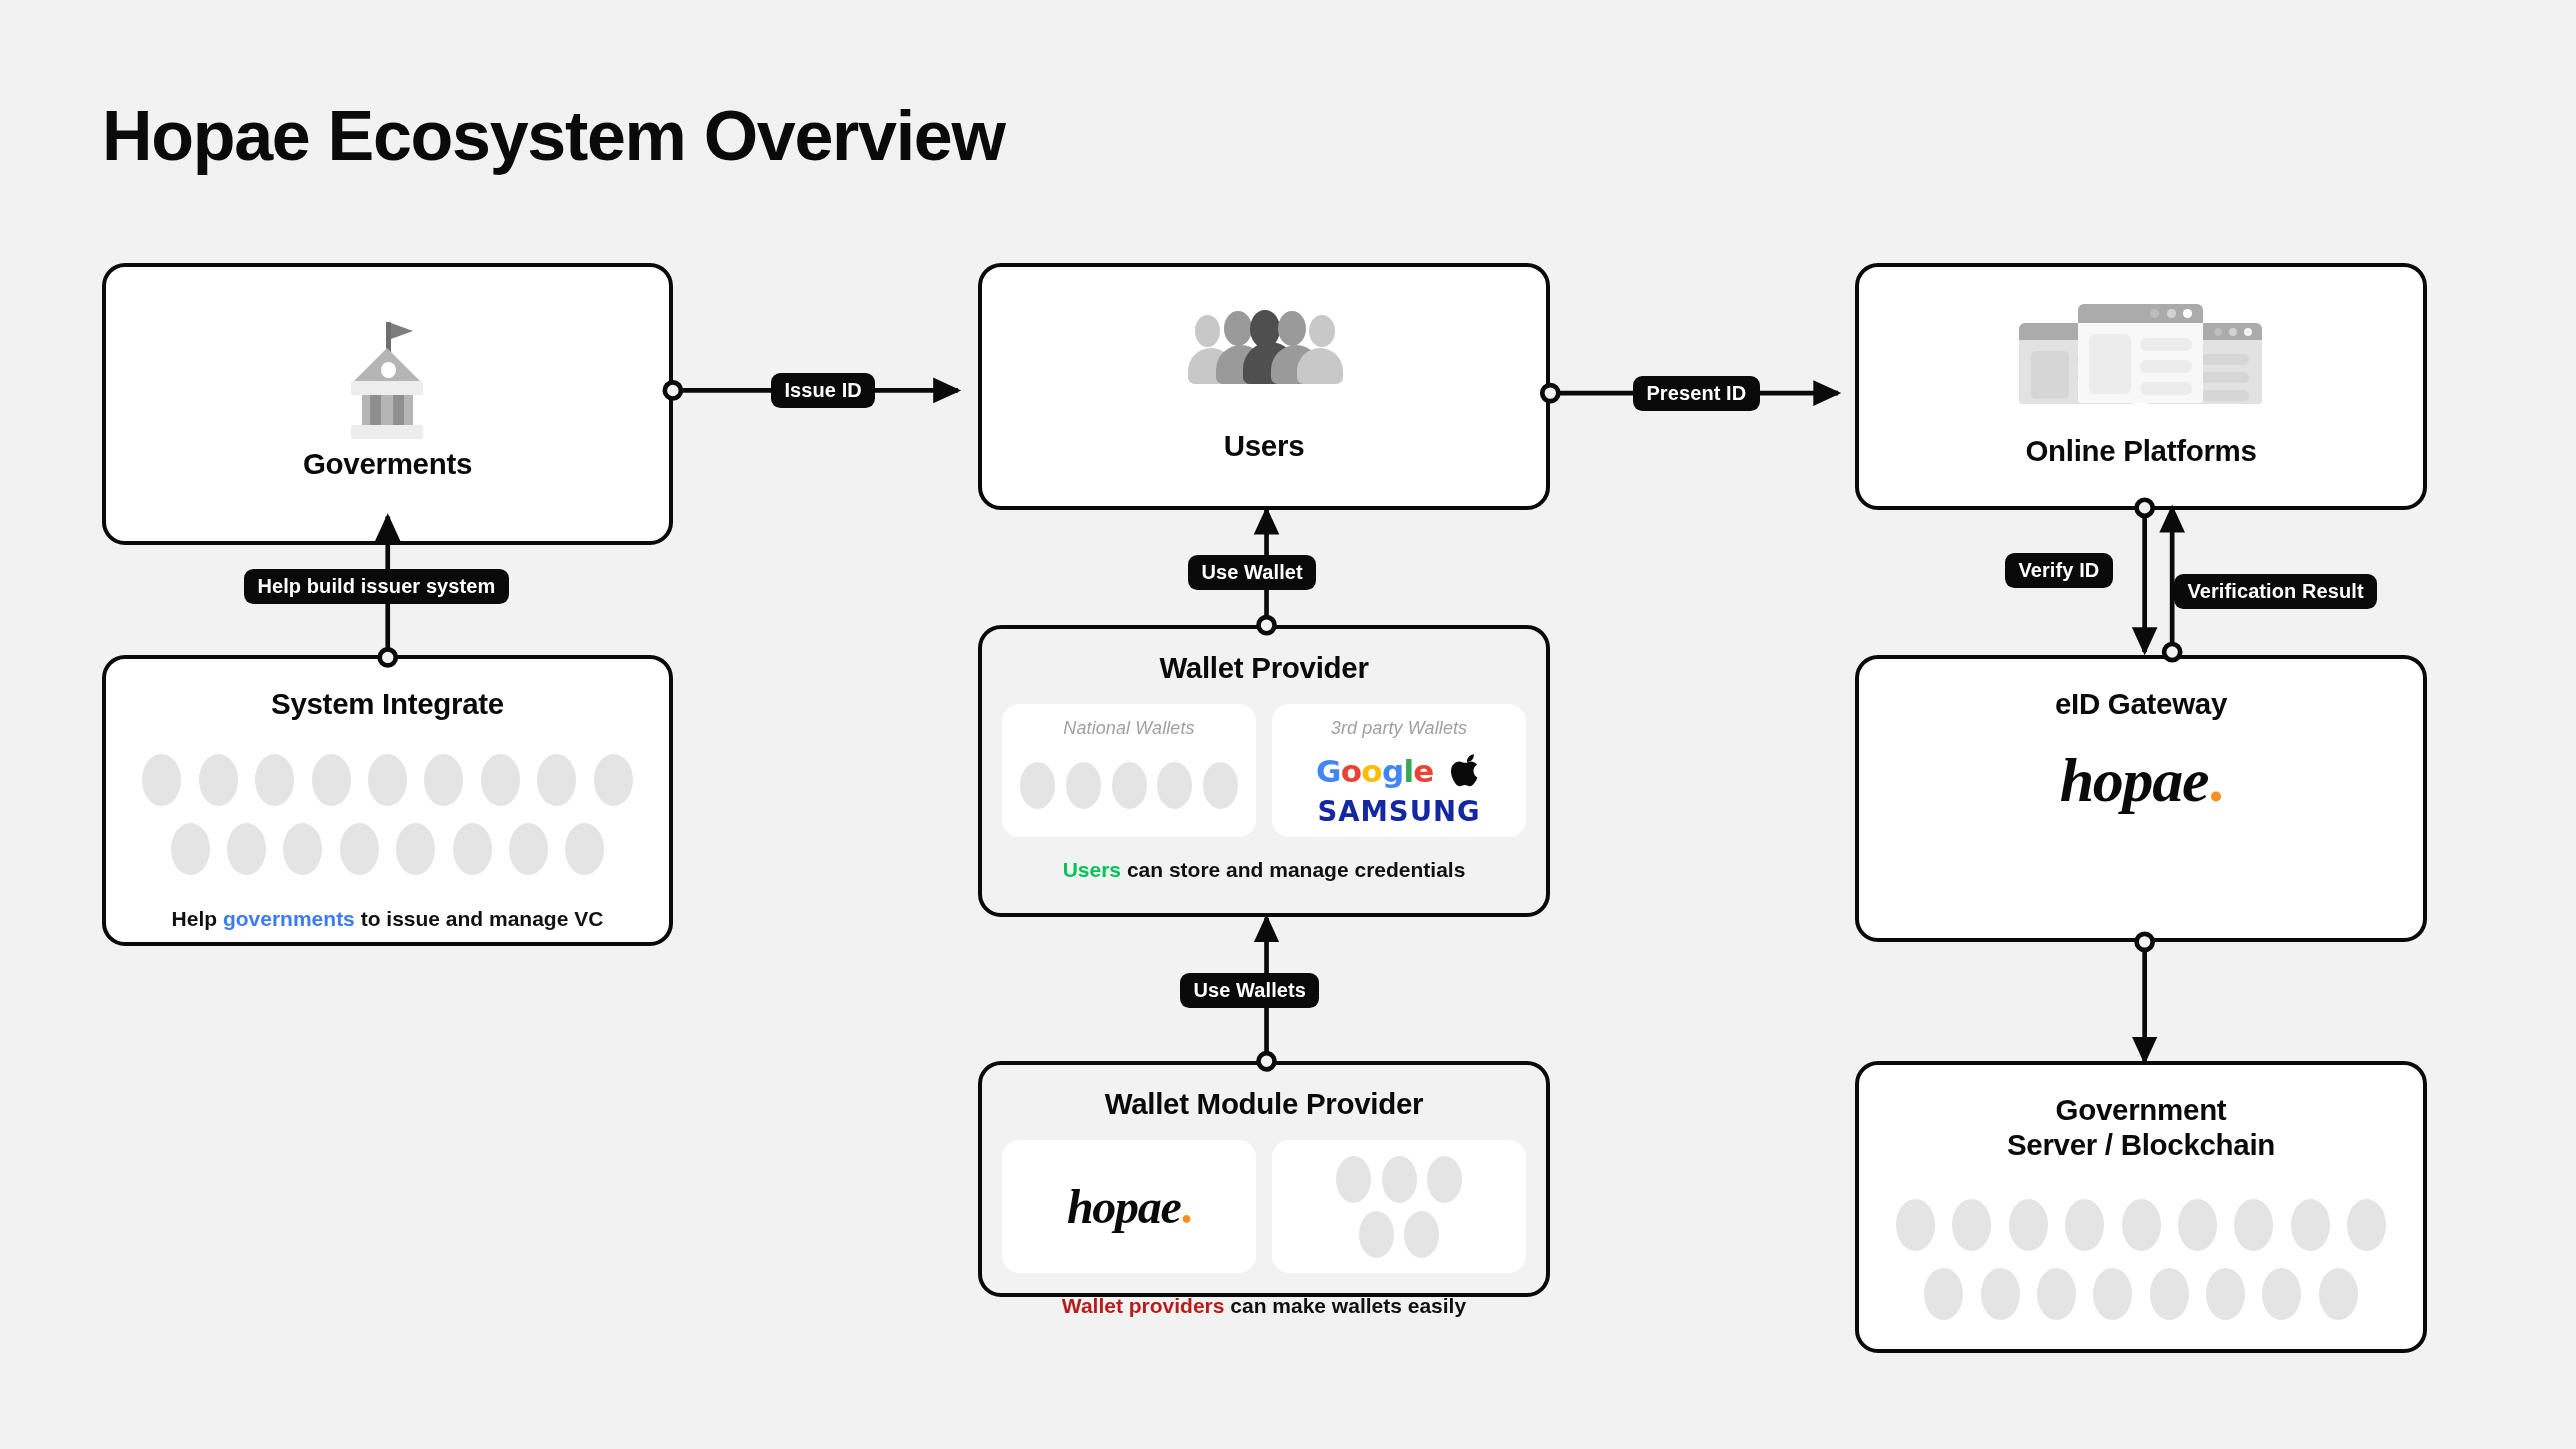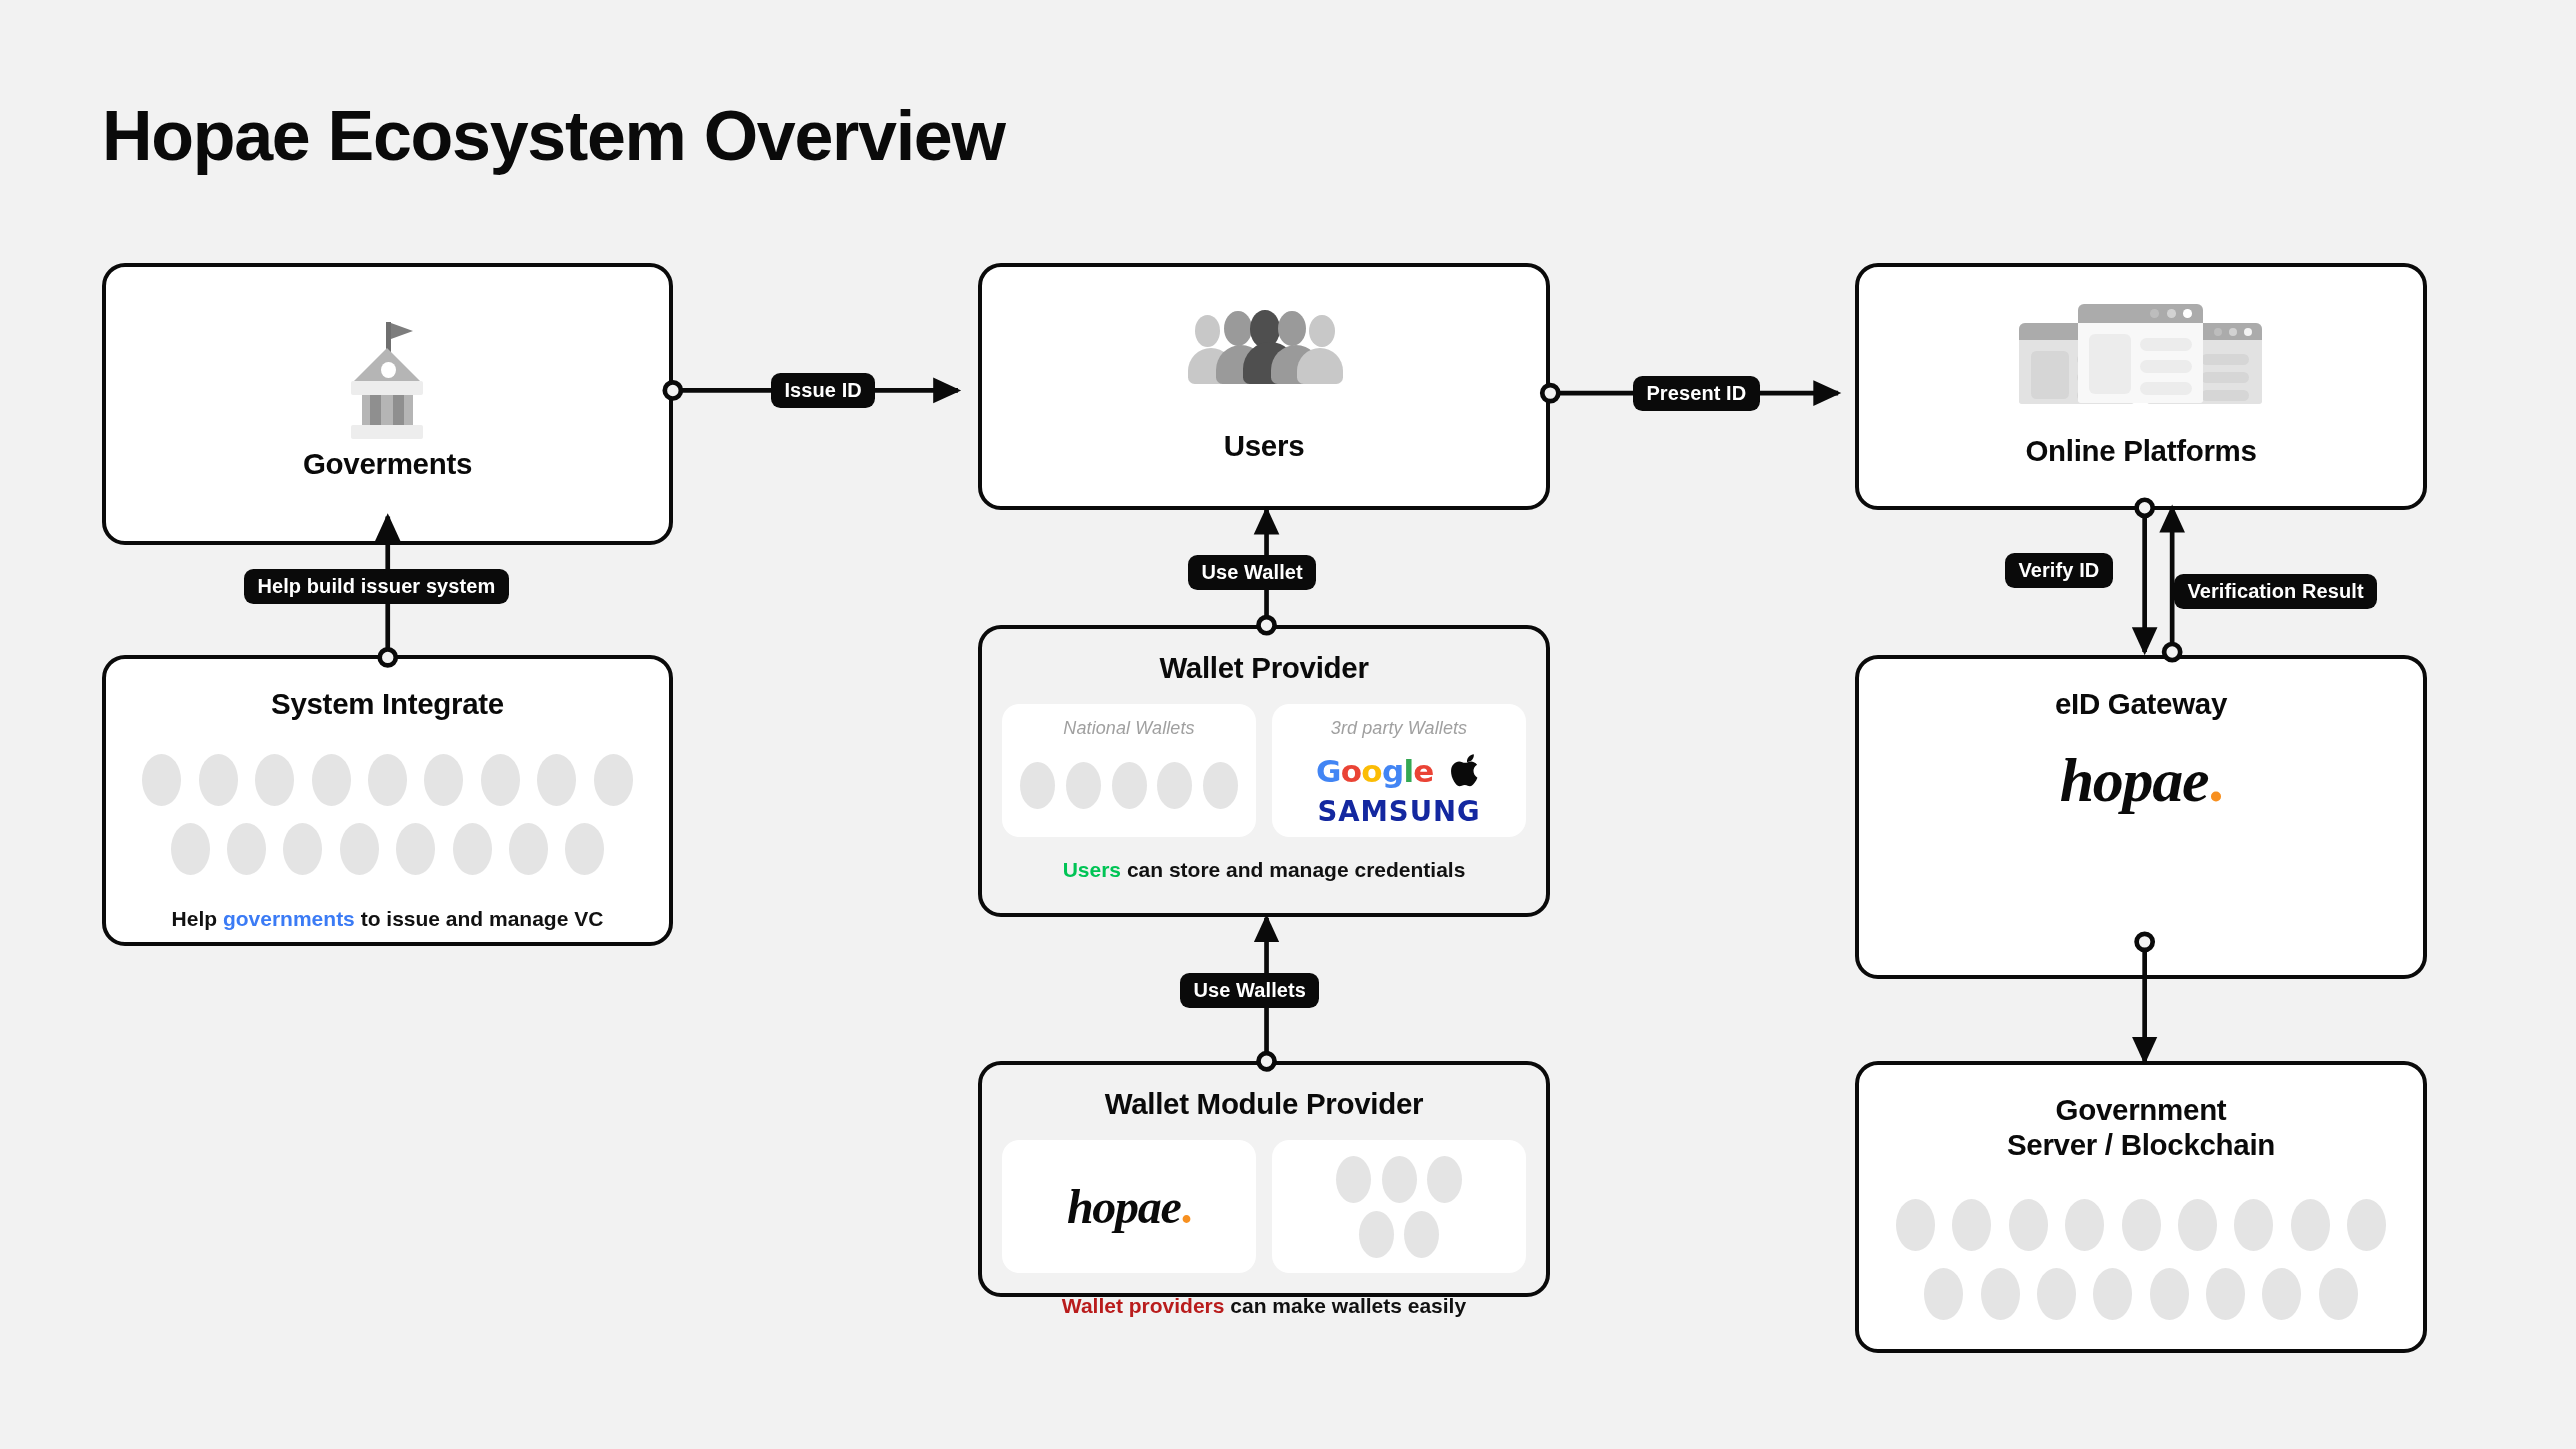--- a/index.html
+++ b/index.html
@@ -291,21 +291,21 @@
             <div class="pill sm"></div>
           </div>
         </div>
       </div>
     </div>
     <div class="card-caption" style="margin-top:19px;">
       <span class="hl-red">Wallet providers</span><span> can make wallets easily</span>
     </div>
   </div>
 
-  <div class="card white" style="left:1855px;top:655px;width:572px;height:324px;justify-content:flex-start;padding-top:28px;">
+  <div class="card white" style="left:1855px;top:655px;width:572px;height:287px;justify-content:flex-start;padding-top:28px;">
     <div class="card-title">eID Gateway</div>
     <div class="hopae" style="font-size:62px;margin-top:23px;">
       <span>hopae</span><span class="dot">.</span>
     </div>
   </div>
 
   <div class="card white" style="left:1855px;top:1061px;width:572px;height:292px;justify-content:flex-start;padding-top:28px;">
     <div class="card-title">
       <div>Government</div>
       <div>Server / Blockchain</div>

